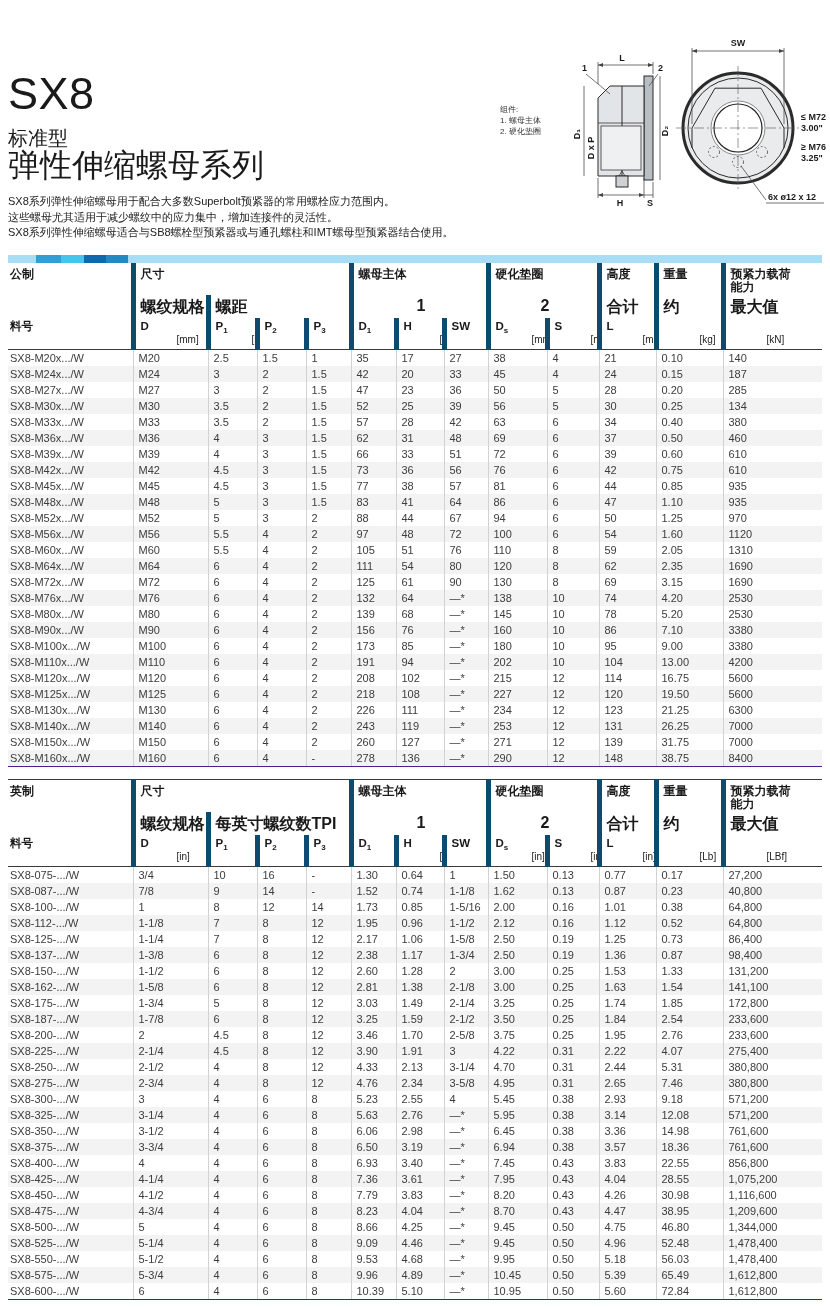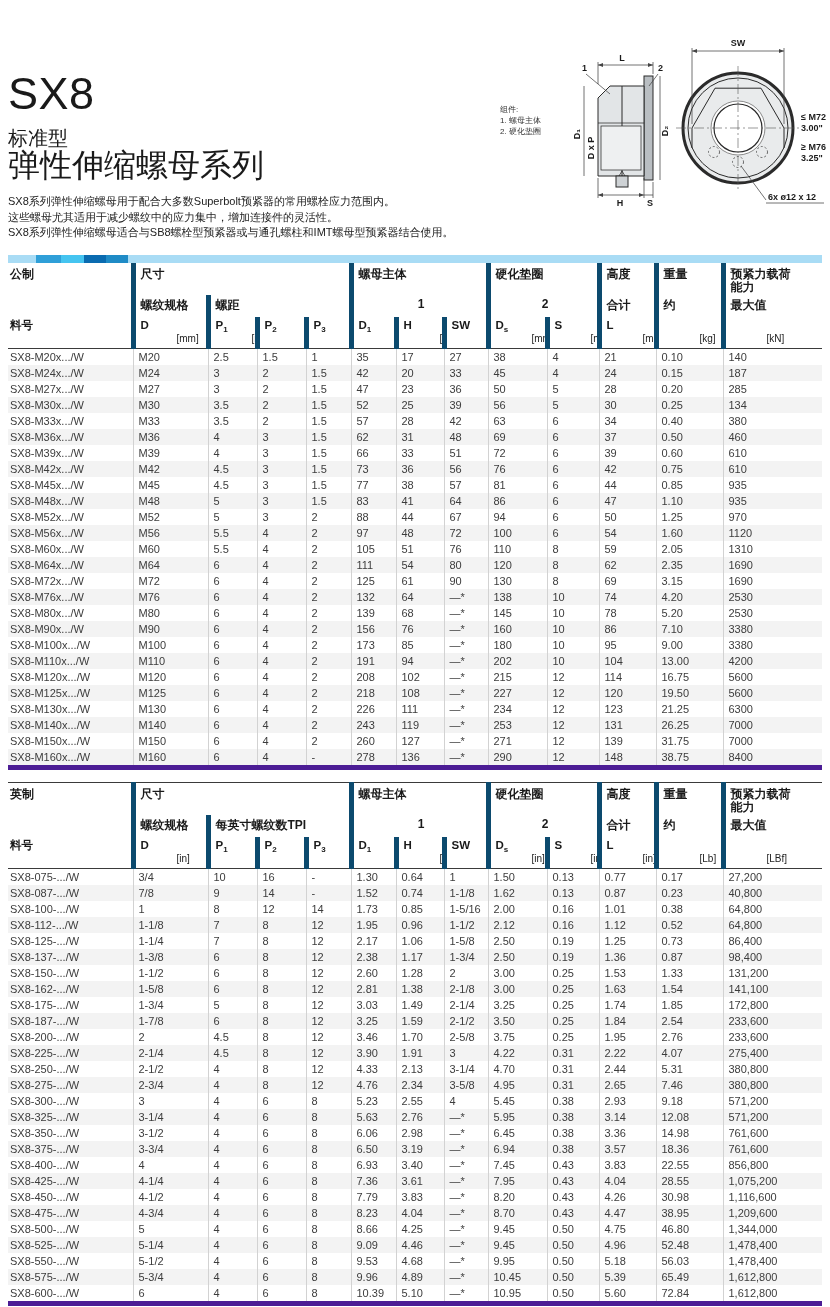--- a/index.html
+++ b/index.html
@@ -20,32 +20,32 @@
 
   
   .accent-bar{width:814px;height:8px;margin-top:14px;}
 
   
   table.spec{border-collapse:collapse;table-layout:fixed;width:814px;font-size:11px;}
   table.spec th, table.spec td{overflow:hidden;white-space:nowrap;}
   thead th{text-align:left;font-weight:bold;vertical-align:top;padding:0 2px 0 5px;border-left:5px solid #0c4a6e;}
   thead tr th:first-child{border-left:none;padding-left:2px;}
   tr.g1 th{font-size:12px;height:27px;padding-top:5px;}
-  tr.g2 th{font-size:12px;height:20px;padding-top:2px;}
+  tr.g2 th{font-size:16px;height:20px;padding-top:2px;}
   tr.g2 th.ctr{text-align:center;}
   tr.g3 th{height:30px;padding-top:1px;border-bottom:1.5px solid #3a3a3a;}
   tr.g3 .sym{font-size:11.5px;font-weight:bold;height:14px;line-height:14px;}
   tr.g3 .sym sub{font-size:8px;}
   tr.g3 .unit{font-size:10px;font-weight:normal;height:14px;line-height:13px;color:#222;margin-left:36px;}
   .preload .l2{line-height:13px;}
   tr.g1 th{line-height:13px;}
   tbody td{height:16px;line-height:16px;padding:0 2px 0 5px;border-left:1px solid #d2d2d2;color:#3c3c3c;}
   tbody tr td:first-child{border-left:none;padding-left:2px;}
   tbody tr:nth-child(even){background:#f3f3f3;}
-  tbody tr:last-child td{border-bottom:5px solid #4c1d95;}
+  tbody tr:last-child td{border-bottom:1px solid #4c1d95;}
   table.imperial{border-top:1px solid #3a3a3a;margin-top:12px;}
 
   
   .footnotes{margin-top:7px;font-size:10.5px;line-height:14px;color:#222;}
 </style>
 </head>
 <body>
 
 <div class="page">
 

